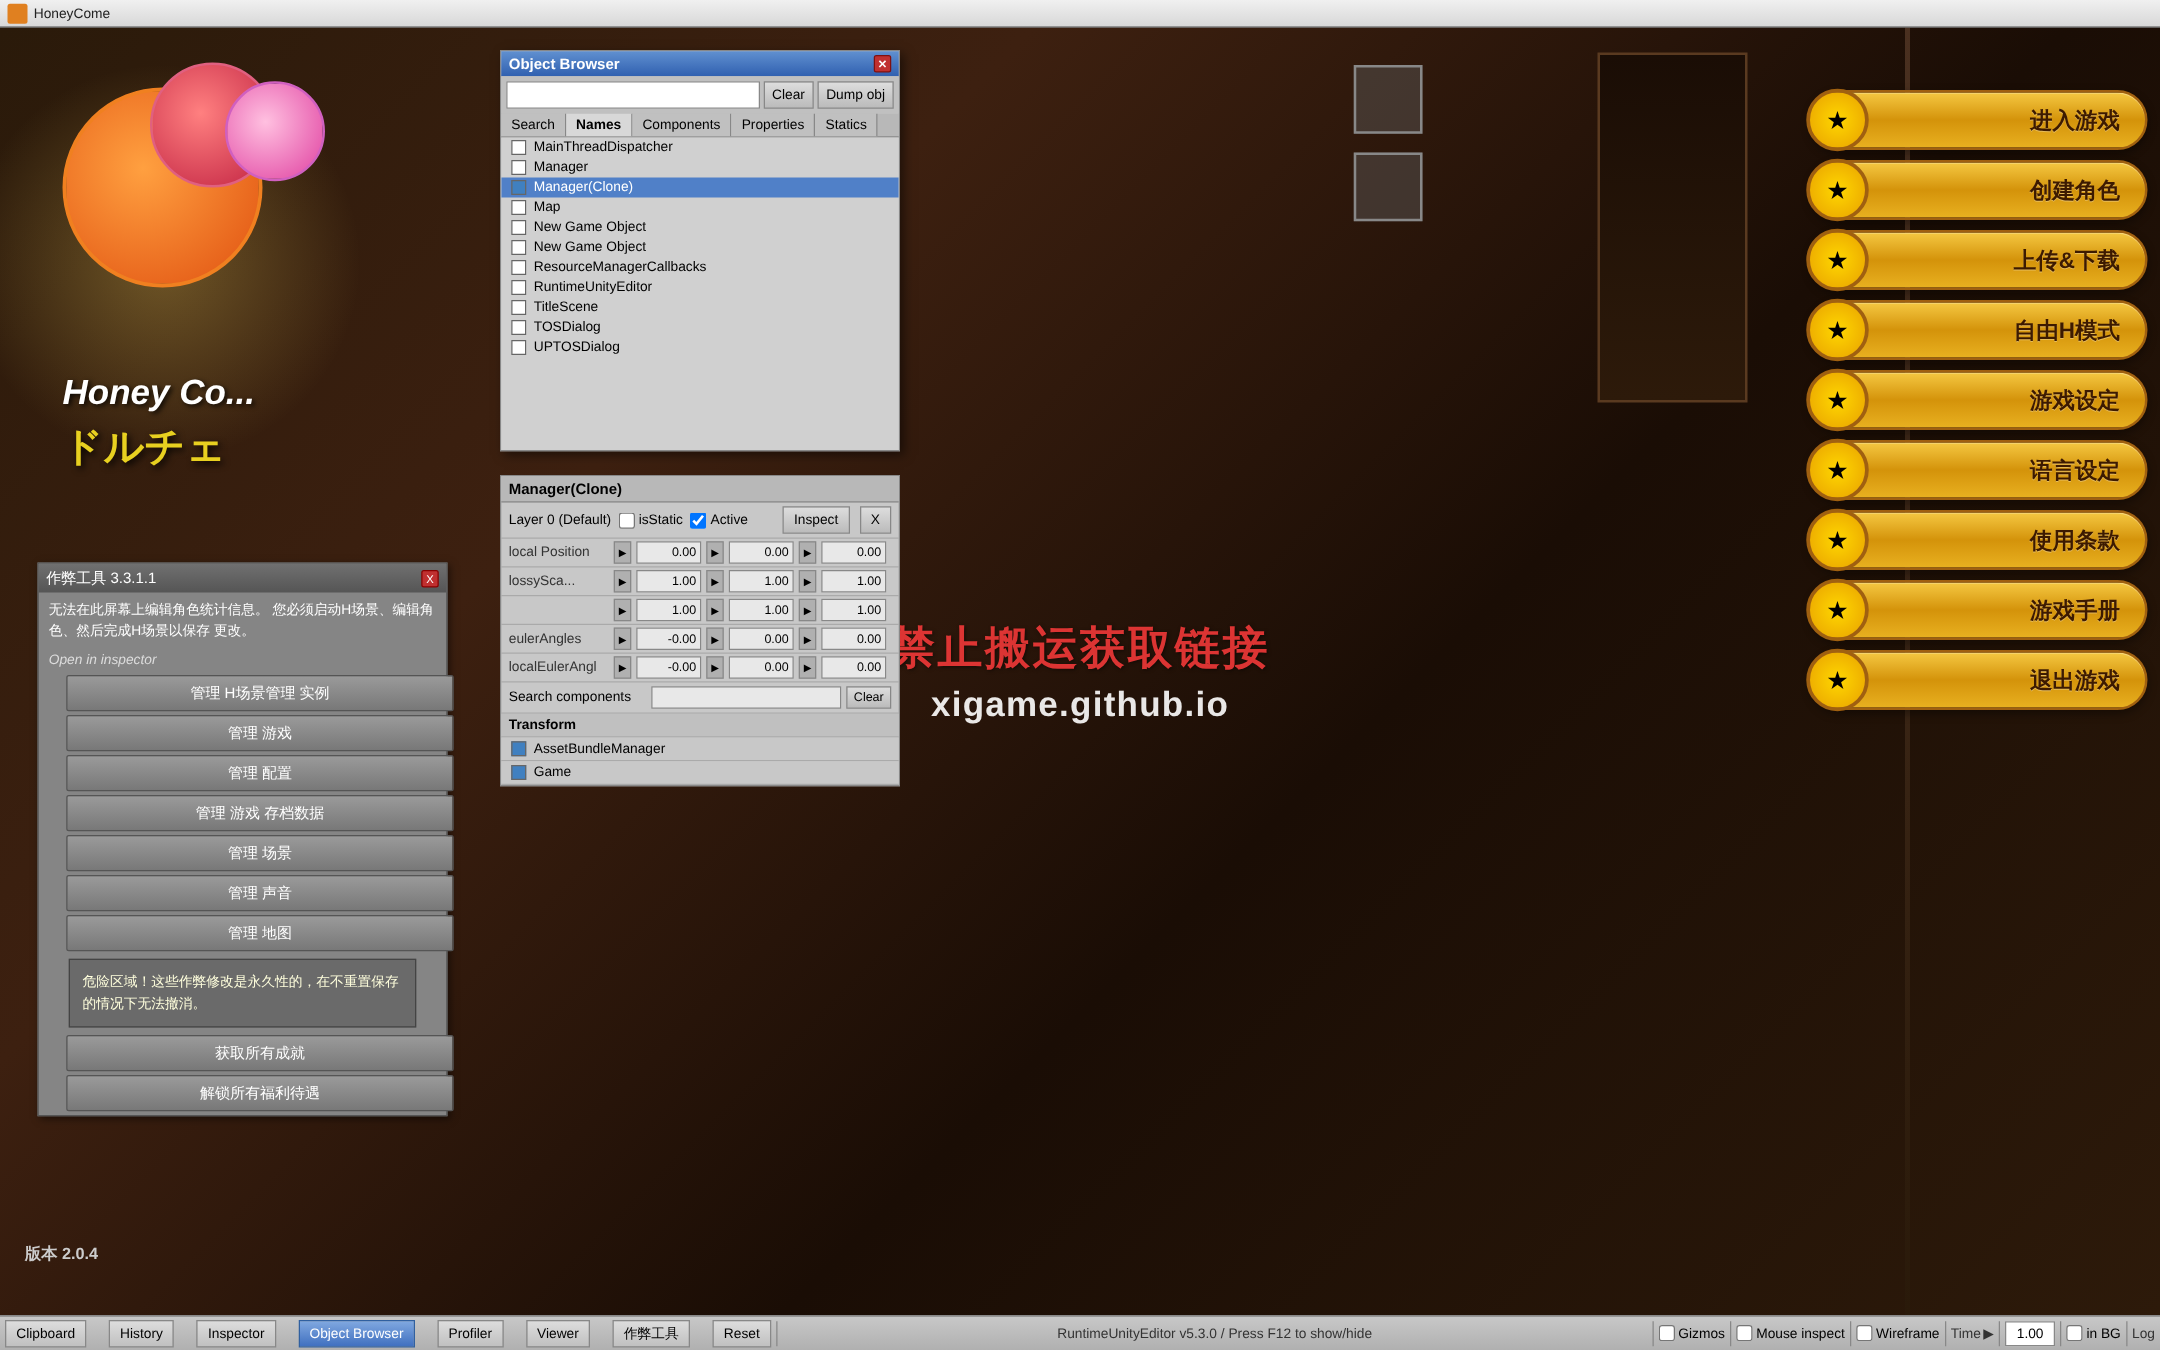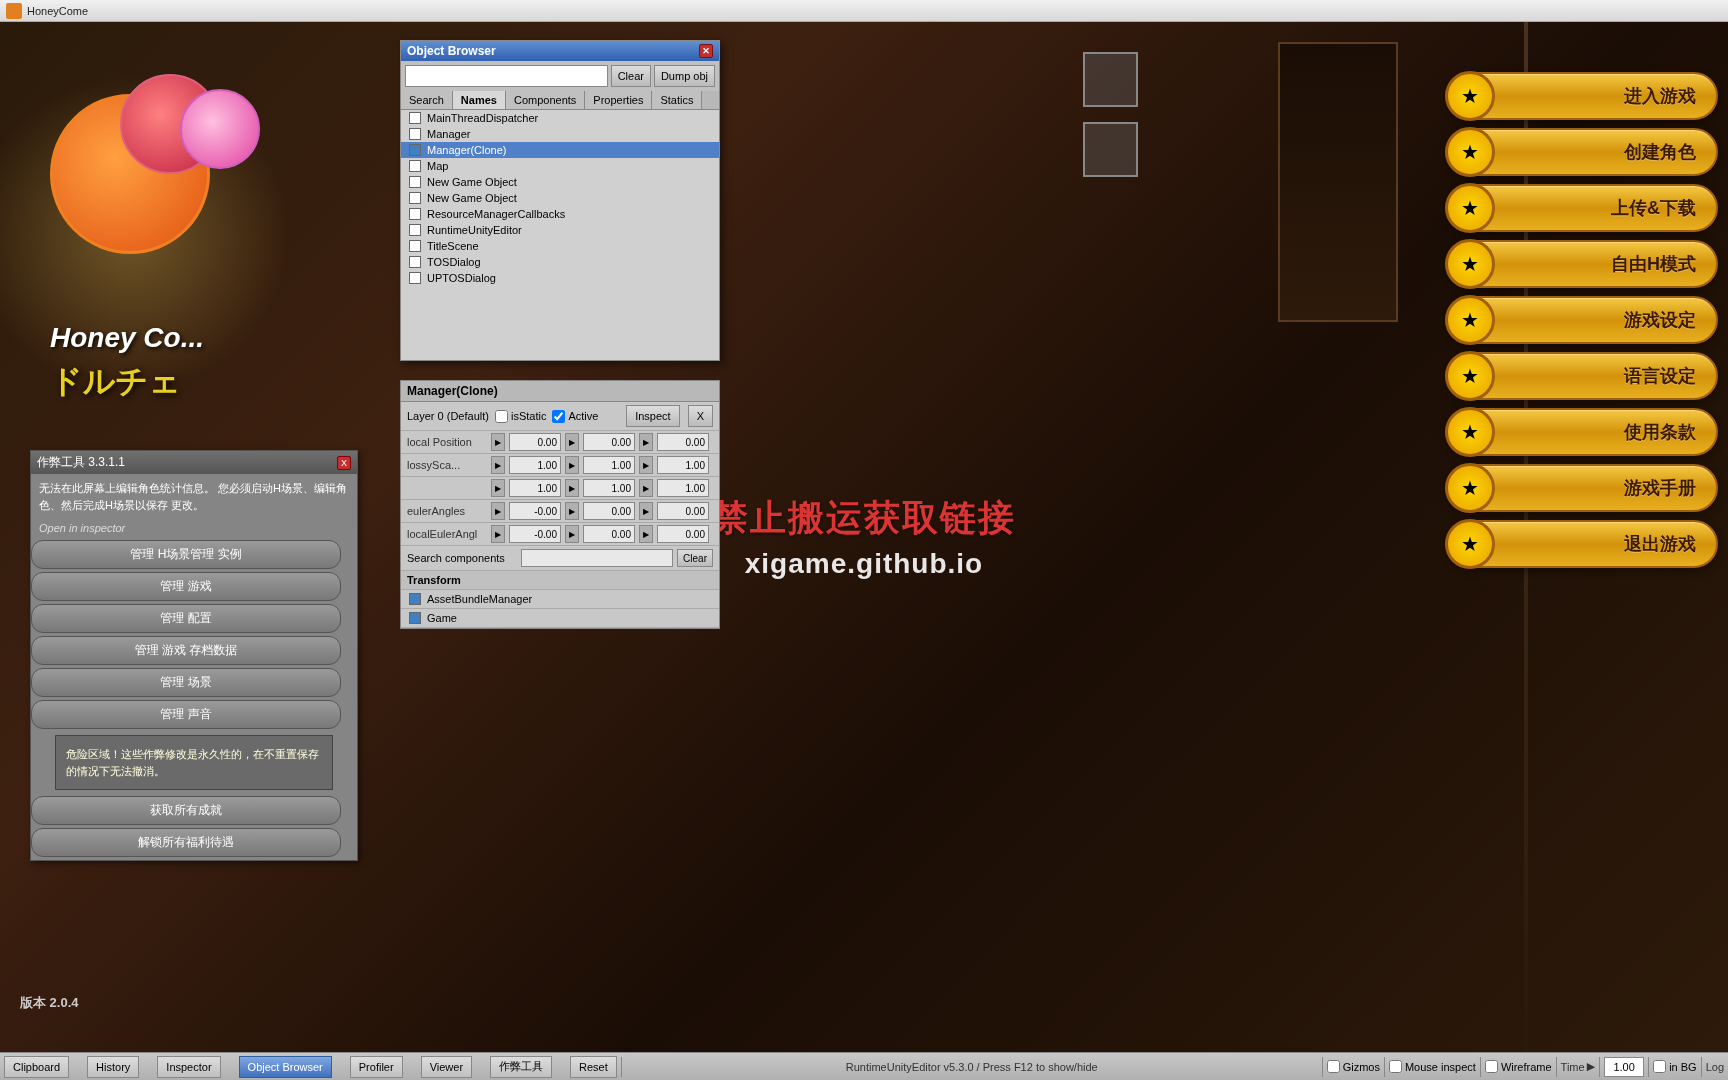--- a/index.html
+++ b/index.html
@@ -46,21 +46,21 @@
       left: 0;
       width: 100%;
       height: calc(100% - 22px - 28px);
       background: linear-gradient(135deg, #2a1a0a 0%, #3d2010 30%, #1a0d05 60%, #2d1a0a 100%);
       overflow: hidden;
     }
 
     
     #game-logo-area {
       position: absolute;
-      top: 32px;
+      top: 8px;
       left: 0;
       width: 472px;
       height: 380px;
       overflow: hidden;
     }
 
     .logo-bg-circle {
       position: absolute;
       width: 320px;
       height: 320px;
@@ -401,29 +401,29 @@
     }
     .tool-section-header {
       padding: 3px 8px;
       font-size: 11px;
       font-style: italic;
       color: #ddd;
     }
     .tool-btn {
       display: block;
       width: calc(100% - 16px);
-      margin: 3px 0;
+      margin: 3px 22px;
       padding: 5px 8px;
       background: linear-gradient(to bottom, #9a9a9a, #787878);
       border: 1px solid #555;
       color: #fff;
       text-align: center;
       font-size: 12px;
       cursor: pointer;
-      border-radius: 12px;
+      border-radius: 2px;
     }
     .tool-warning-box {
       margin: 6px 24px;
       padding: 10px;
       background: #6a6a6a;
       border: 1px solid #444;
       color: #ffd;
       font-size: 11px;
       line-height: 1.5;
     }
@@ -742,20 +742,21 @@
 您必须启动H场景、编辑角色、然后完成H场景以保存
 更改。</div>
   <div class="tool-section-header">Open in inspector</div>
   <div id="tool-buttons">
       <button class="tool-btn">管理 H场景管理 实例</button>
       <button class="tool-btn">管理 游戏</button>
       <button class="tool-btn">管理 配置</button>
       <button class="tool-btn">管理 游戏 存档数据</button>
       <button class="tool-btn">管理 场景</button>
       <button class="tool-btn">管理 声音</button>
+      <button class="tool-btn">管理 地图</button>
     </div>
   <div class="tool-warning-box" id="tool-warning-box">危险区域！这些作弊修改是永久性的，在不重置保存
 的情况下无法撤消。</div>
   <div id="tool-action-buttons">
       <button class="tool-btn">获取所有成就</button>
       <button class="tool-btn">解锁所有福利待遇</button>
     </div>
 </div>
 
 <div id="bottom-toolbar">

